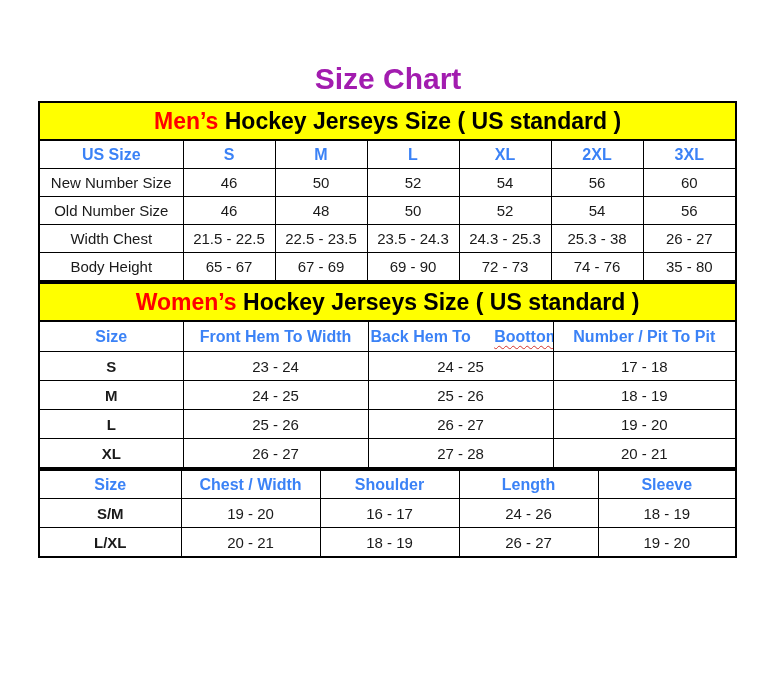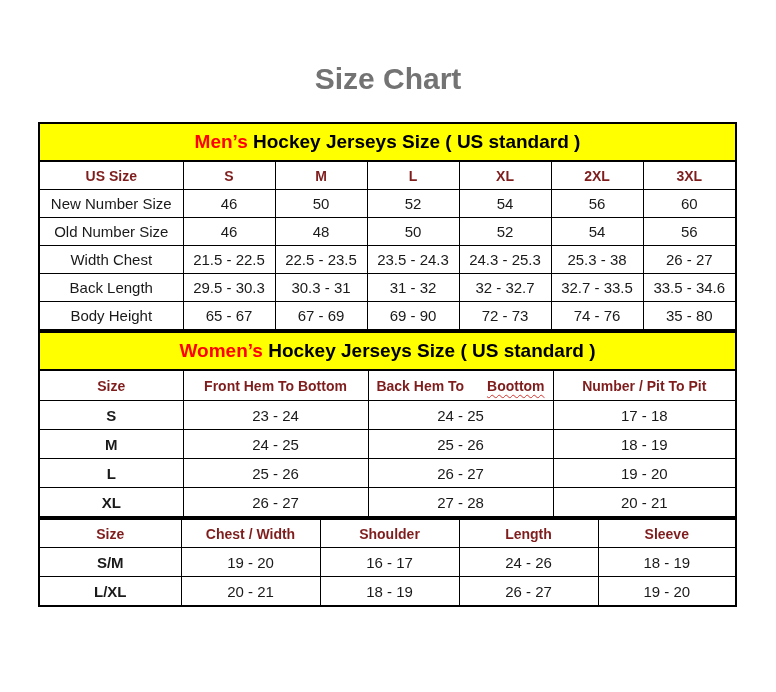--- a/index.html
+++ b/index.html
@@ -2,39 +2,39 @@
 <html><head>
 <meta charset="utf-8">
 <style>
   html, body { margin: 0; padding: 0; background: #ffffff; }
   .page {
     width: 776px; height: 692px; background: #ffffff; overflow: hidden;
     font-family: "Liberation Sans", sans-serif; color: #1a1a1a;
     box-sizing: border-box;
   }
   .title {
-    margin: 0; padding-top: 62px; padding-bottom: 26px;
+    margin: 0; padding-top: 62px; padding-bottom: 5px;
     text-align: center; font-size: 30px; font-weight: bold;
-    color: #737373; letter-spacing: 0px;
+    color: #a21caf; letter-spacing: 0px;
   }
   table.size-table {
     border-collapse: collapse; table-layout: fixed;
     width: 697px; margin-left: 38px;
     border: 2px solid #000;
   }
   table.size-table td, table.size-table th {
     border: 1px solid #000; text-align: center; vertical-align: middle;
     padding: 0 2px; overflow: hidden; white-space: nowrap;
   }
   tr.banner td {
     background: #ffff00; border: 2px solid #000;
-    height: 36px; font-size: 19px; font-weight: bold; color: #000;
+    height: 36px; font-size: 23px; font-weight: bold; color: #000;
   }
   tr.banner .hl { color: #ff0000; }
-  tr.colheads th { font-size: 14px; font-weight: bold; color: #7f1d1d; height: 27px; }
+  tr.colheads th { font-size: 16px; font-weight: bold; color: #3b82f6; height: 27px; }
   tr.datarow td { font-size: 15px; font-weight: normal; color: #1a1a1a; height: 27px; }
   tr.datarow td.rowlabel { font-weight: normal; }
   tr.datarow td.rowlabel.bold { font-weight: bold; }
   .misspell {
     margin-left: 0.28em;
     text-decoration-line: underline;
     text-decoration-style: wavy;
     text-decoration-color: #d4322c;
     text-decoration-thickness: 1px;
     text-underline-offset: 3px;
@@ -95,29 +95,20 @@
       <tr class="datarow">
         <td class="rowlabel">Width Chest</td>
         <td>21.5 - 22.5</td>
         <td>22.5 - 23.5</td>
         <td>23.5 - 24.3</td>
         <td>24.3 - 25.3</td>
         <td>25.3 - 38</td>
         <td>26 - 27</td>
       </tr>
       <tr class="datarow">
-        <td class="rowlabel">Back Length</td>
-        <td>29.5 - 30.3</td>
-        <td>30.3 - 31</td>
-        <td>31 - 32</td>
-        <td>32 - 32.7</td>
-        <td>32.7 - 33.5</td>
-        <td>33.5 - 34.6</td>
-      </tr>
-      <tr class="datarow">
         <td class="rowlabel">Body Height</td>
         <td>65 - 67</td>
         <td>67 - 69</td>
         <td>69 - 90</td>
         <td>72 - 73</td>
         <td>74 - 76</td>
         <td>35 - 80</td>
       </tr>
     </tbody>
   </table>
@@ -128,21 +119,21 @@
         <col style="width:185px">
         <col style="width:185px">
         <col style="width:183px">
     </colgroup>
     <tbody>
       <tr class="banner">
         <td colspan="4"><span class="hl">Women’s</span><span> Hockey Jerseys Size ( US standard )</span></td>
       </tr>
       <tr class="colheads">
         <th>Size</th>
-        <th>Front Hem To Bottom</th>
+        <th>Front Hem To Width</th>
         <th><span>Back Hem To</span><span class="misspell">Boottom</span></th>
         <th>Number / Pit To Pit</th>
       </tr>
       <tr class="datarow">
         <td class="rowlabel bold">S</td>
         <td>23 - 24</td>
         <td>24 - 25</td>
         <td>17 - 18</td>
       </tr>
       <tr class="datarow">

